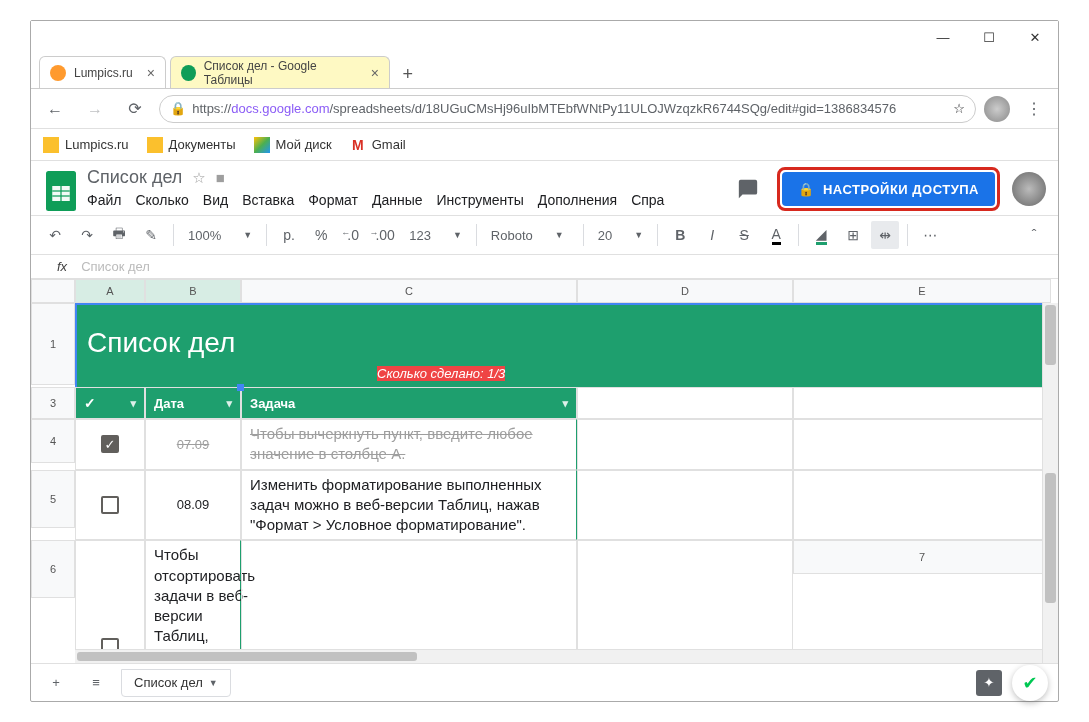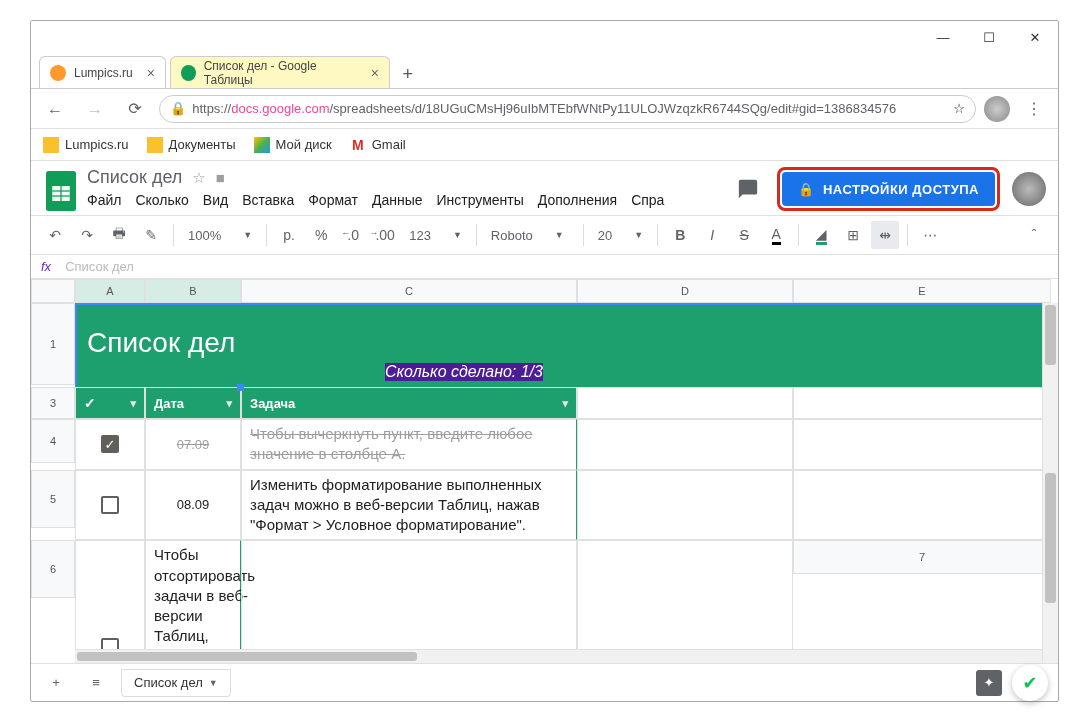--- a/index.html
+++ b/index.html
@@ -9,21 +9,21 @@
 .tb-btn { width: 46px; height: 32px; display: flex; align-items: center; justify-content: center; font-size: 13px; color: #333; cursor: pointer; }
 .tabs-row { height: 36px; background: #fff; border-bottom: 1px solid #ccc; display: flex; align-items: flex-end; padding-left: 8px; }
 .tab { height: 32px; padding: 0 10px; display: flex; align-items: center; gap: 8px; font-size: 12px; color: #444; border: 1px solid #ccc; border-bottom: none; background: #fff; border-radius: 6px 6px 0 0; margin-right: 4px; max-width: 220px; }
 .tab-favicon { width: 16px; height: 16px; border-radius: 50%; }
 .tab-close { font-size: 14px; color: #666; cursor: pointer; margin-left: 6px; }
 .newtab { width: 28px; height: 28px; display: flex; align-items: center; justify-content: center; font-size: 18px; color: #555; cursor: pointer; }
 .addr-row { height: 40px; display: flex; align-items: center; padding: 0 8px; gap: 8px; border-bottom: 1px solid #e0e0e0; }
 .nav-btn { width: 32px; height: 32px; display: flex; align-items: center; justify-content: center; color: #5f6368; cursor: pointer; font-size: 16px; }
 .addr-bar { flex: 1; height: 28px; border: 1px solid #ccc; border-radius: 14px; display: flex; align-items: center; padding: 0 10px; gap: 6px; font-size: 13px; color: #202124; }
 .addr-text { white-space: nowrap; overflow: hidden; text-overflow: ellipsis; color: #5f6368; }
-.addr-host { color: #ec4899; }
+.addr-host { color: #8b5cf6; }
 .avatar-sm { width: 26px; height: 26px; border-radius: 50%; background: radial-gradient(#ccc, #888); }
 .bookmarks { height: 32px; display: flex; align-items: center; padding: 0 12px; gap: 18px; font-size: 13px; color: #333; border-bottom: 1px solid #e0e0e0; }
 .bm { display: flex; align-items: center; gap: 6px; cursor: pointer; }
 .bm-ico { width: 16px; height: 16px; }
 
 .app { flex: 1; display: flex; flex-direction: column; min-height: 0; }
 .app-header { display: flex; align-items: flex-start; padding: 6px 12px 0 12px; gap: 8px; }
 .sheets-logo { width: 36px; height: 48px; display: flex; align-items: center; justify-content: center; }
 .sheets-logo svg { width: 30px; height: 40px; }
 .doc-area { display: flex; flex-direction: column; }
@@ -39,32 +39,32 @@
 .avatar-lg { width: 34px; height: 34px; border-radius: 50%; background: radial-gradient(#bbb, #666); }
 
 .toolbar { height: 40px; border-top: 1px solid #e0e0e0; border-bottom: 1px solid #e0e0e0; display: flex; align-items: center; padding: 0 10px; gap: 4px; color: #5f6368; }
 .tbtn { min-width: 28px; height: 28px; display: flex; align-items: center; justify-content: center; cursor: pointer; font-size: 14px; border-radius: 2px; }
 .tsep { width: 1px; height: 22px; background: #dadce0; margin: 0 4px; }
 .tdrop { display: flex; align-items: center; gap: 22px; padding: 0 6px; height: 28px; font-size: 13px; cursor: pointer; }
 .caret { font-size: 9px; color: #5f6368; }
 .tspacer { flex: 1; }
 
 .fx-row { height: 24px; border-bottom: 1px solid #e0e0e0; display: flex; align-items: center; padding: 0 10px; font-size: 13px; color: #5f6368; }
-.fx-label { font-style: italic; color: #6d28d9; }
+.fx-label { font-style: italic; color: #404040; margin-left: 16px; }
 
 .grid-area { flex: 1; display: flex; overflow: hidden; position: relative; }
 .sheet { display: grid; grid-template-columns: 44px 70px 96px 336px 216px 258px; grid-auto-rows: auto; font-size: 13px; color: #202124; }
 .colhdr, .rowhdr, .corner { background: #f8f9fa; border: 0.5px solid #e0e0e0; display: flex; align-items: center; justify-content: center; font-size: 11px; color: #555; }
 .colhdr { height: 24px; }
 .colhdr.sel { background: #d7ede4; }
 .rowhdr { }
 .cell { border: 0.5px solid #e0e0e0; padding: 4px 8px; display: flex; align-items: center; }
 .merged-title { grid-column: 2 / 7; background: #1e9f6e; color: #fff; font-size: 28px; font-weight: 500; padding: 22px 10px 28px 10px; border-left: 2px solid #4285f4; border-top: 2px solid #4285f4; position: relative; }
 .sel-handle { position: absolute; width: 7px; height: 7px; background: #4285f4; right: -4px; bottom: -4px; }
-.merged-subtitle { background: #4c1d95; color: #fff; font-style: italic; font-size: 16px; justify-content: flex-start; margin-left: 8px; }
+.merged-subtitle { background: #ef4444; color: #fff; font-style: italic; font-size: 13px; justify-content: flex-start; }
 .hdr-row { background: #1e9f6e; color: #fff; font-weight: 600; height: 32px; }
 .check-cell { justify-content: center; }
 .cbox { width: 18px; height: 18px; border: 2px solid #615f5c; border-radius: 2px; display: flex; align-items: center; justify-content: center; }
 .cbox.chk { background: #615f5c; color: #fff; font-size: 13px; }
 .strike { text-decoration: line-through; color: #9e9e9e; }
 .task-txt { font-size: 15px; line-height: 1.35; }
 .filter-ico { margin-left: auto; font-size: 11px; opacity: 0.85; cursor: pointer; }
 .checkmark-h { font-size: 14px; }
 .vscroll { width: 16px; background: #f1f1f1; border-left: 1px solid #e0e0e0; position: absolute; right: 0; top: 24px; bottom: 0; }
 .vthumb { position: absolute; left: 2px; right: 2px; top: 2px; height: 60px; background: #c1c1c1; border-radius: 3px; }

